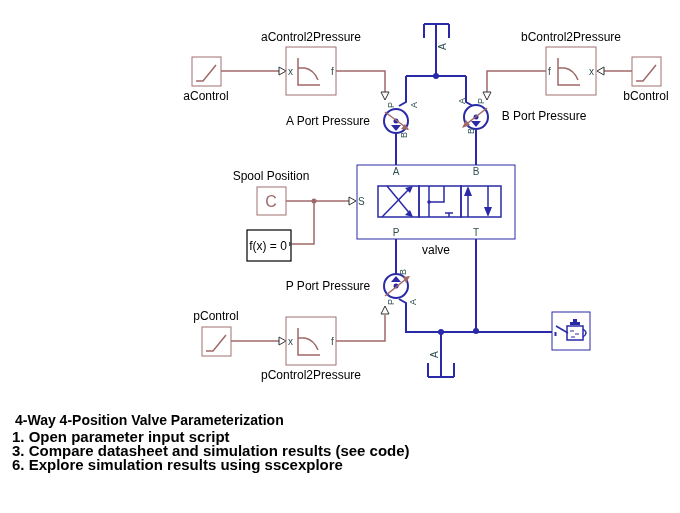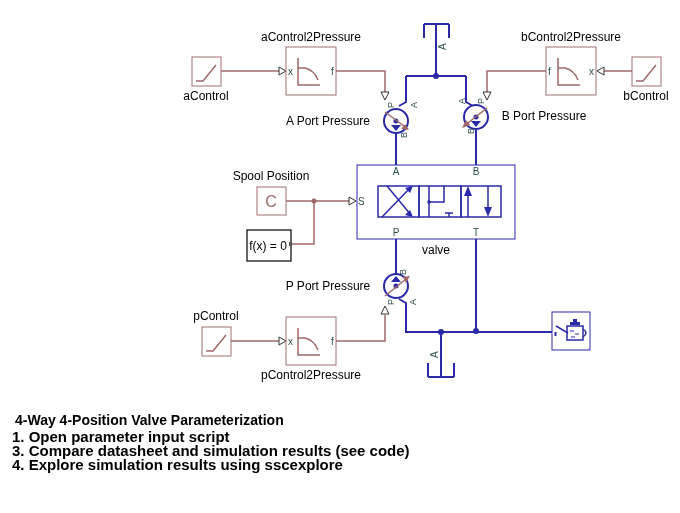--- a/index.html
+++ b/index.html
@@ -199,14 +199,14 @@
       <path d="M583,329 Q589,333 583,337" stroke="#2a2aa8" stroke-width="1.5" fill="none"></path>
       <path d="M570,331 L574,331 M575,334 L579,334 M571,337 L575,337" stroke="#2a2aa8" stroke-width="1"></path>
     </g>
   </g>
 </svg>
 
 <div class="annot">
   <div class="title">4-Way 4-Position Valve Parameterization</div>
   <div class="item">1. Open parameter input script</div>
   <div class="item">3. Compare datasheet and simulation results (see code)</div>
-  <div class="item">4. Explore simulation results using sscexplore</div>
+  <div class="item">6. Explore simulation results using sscexplore</div>
 </div>
 
 </body></html>

